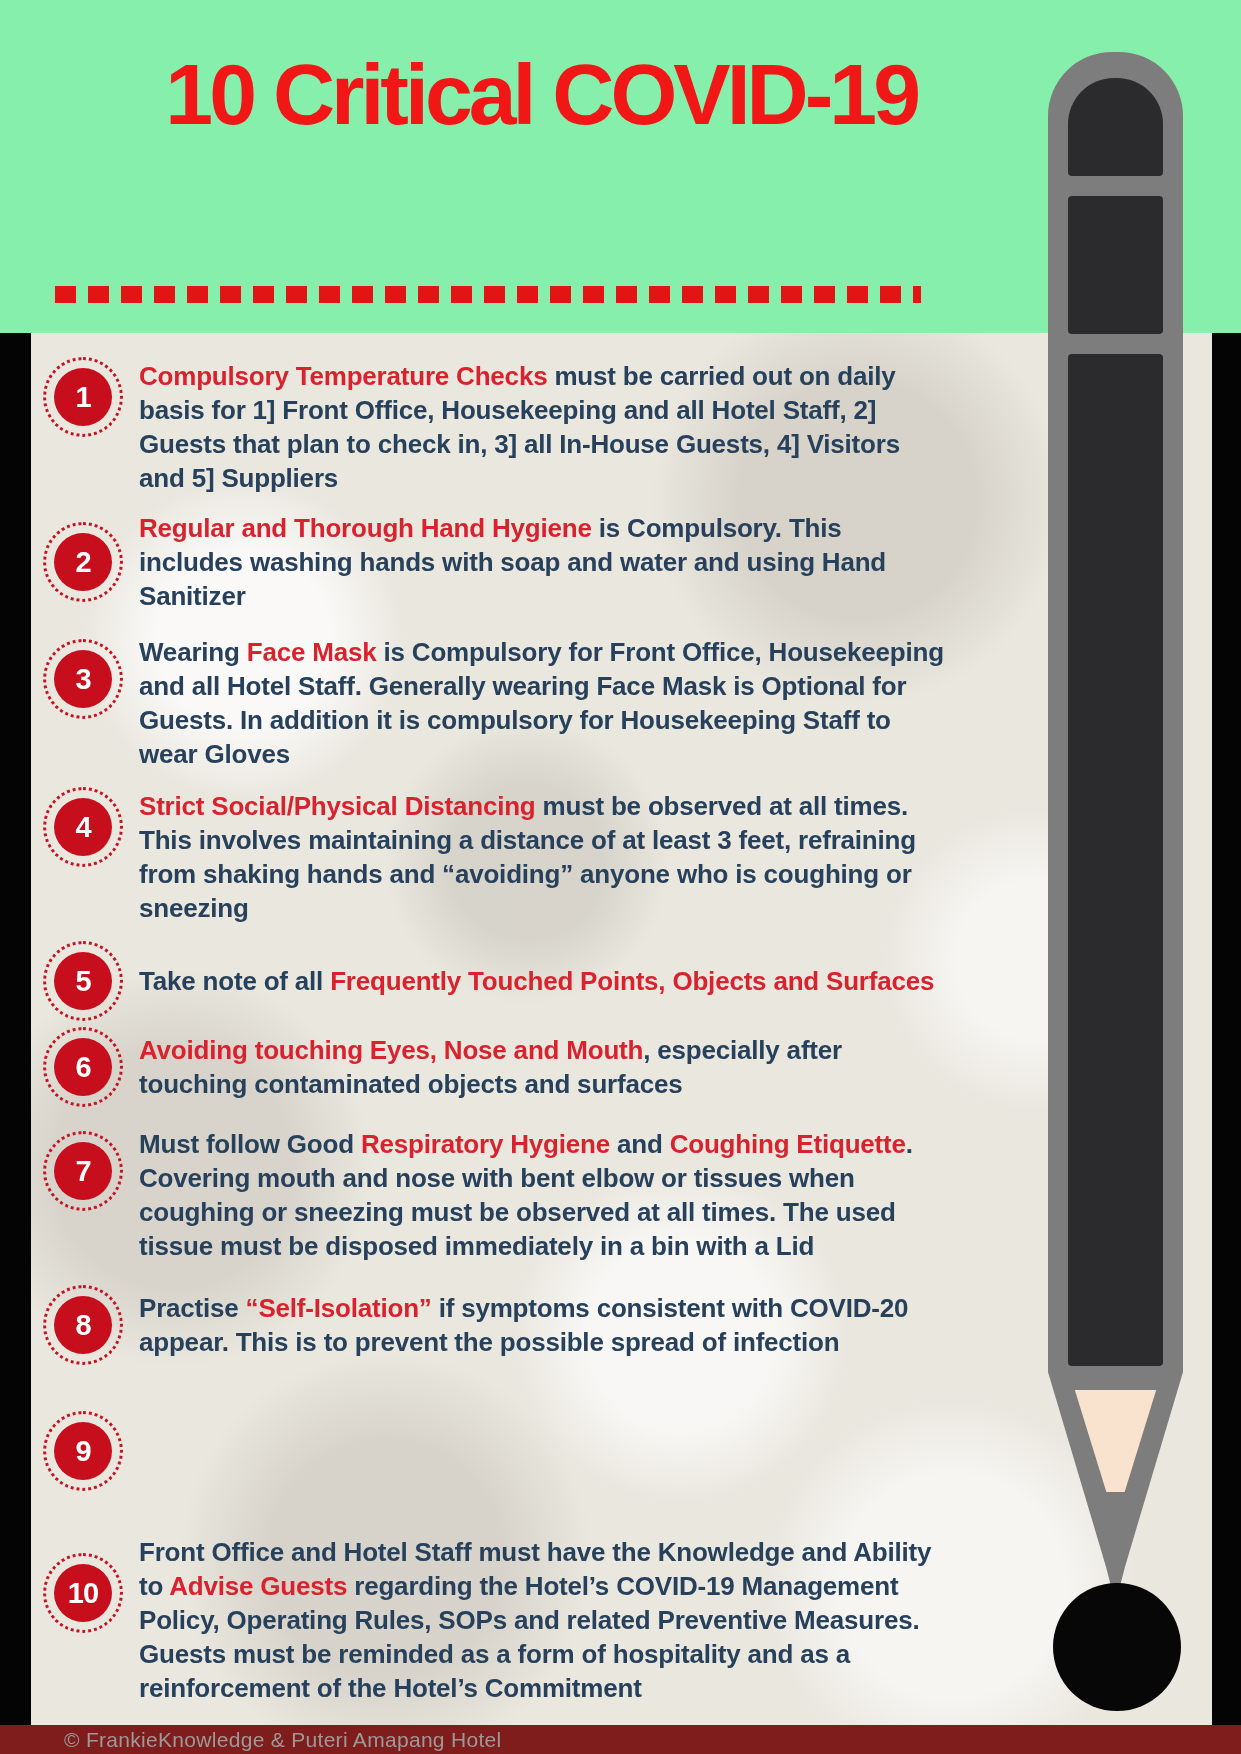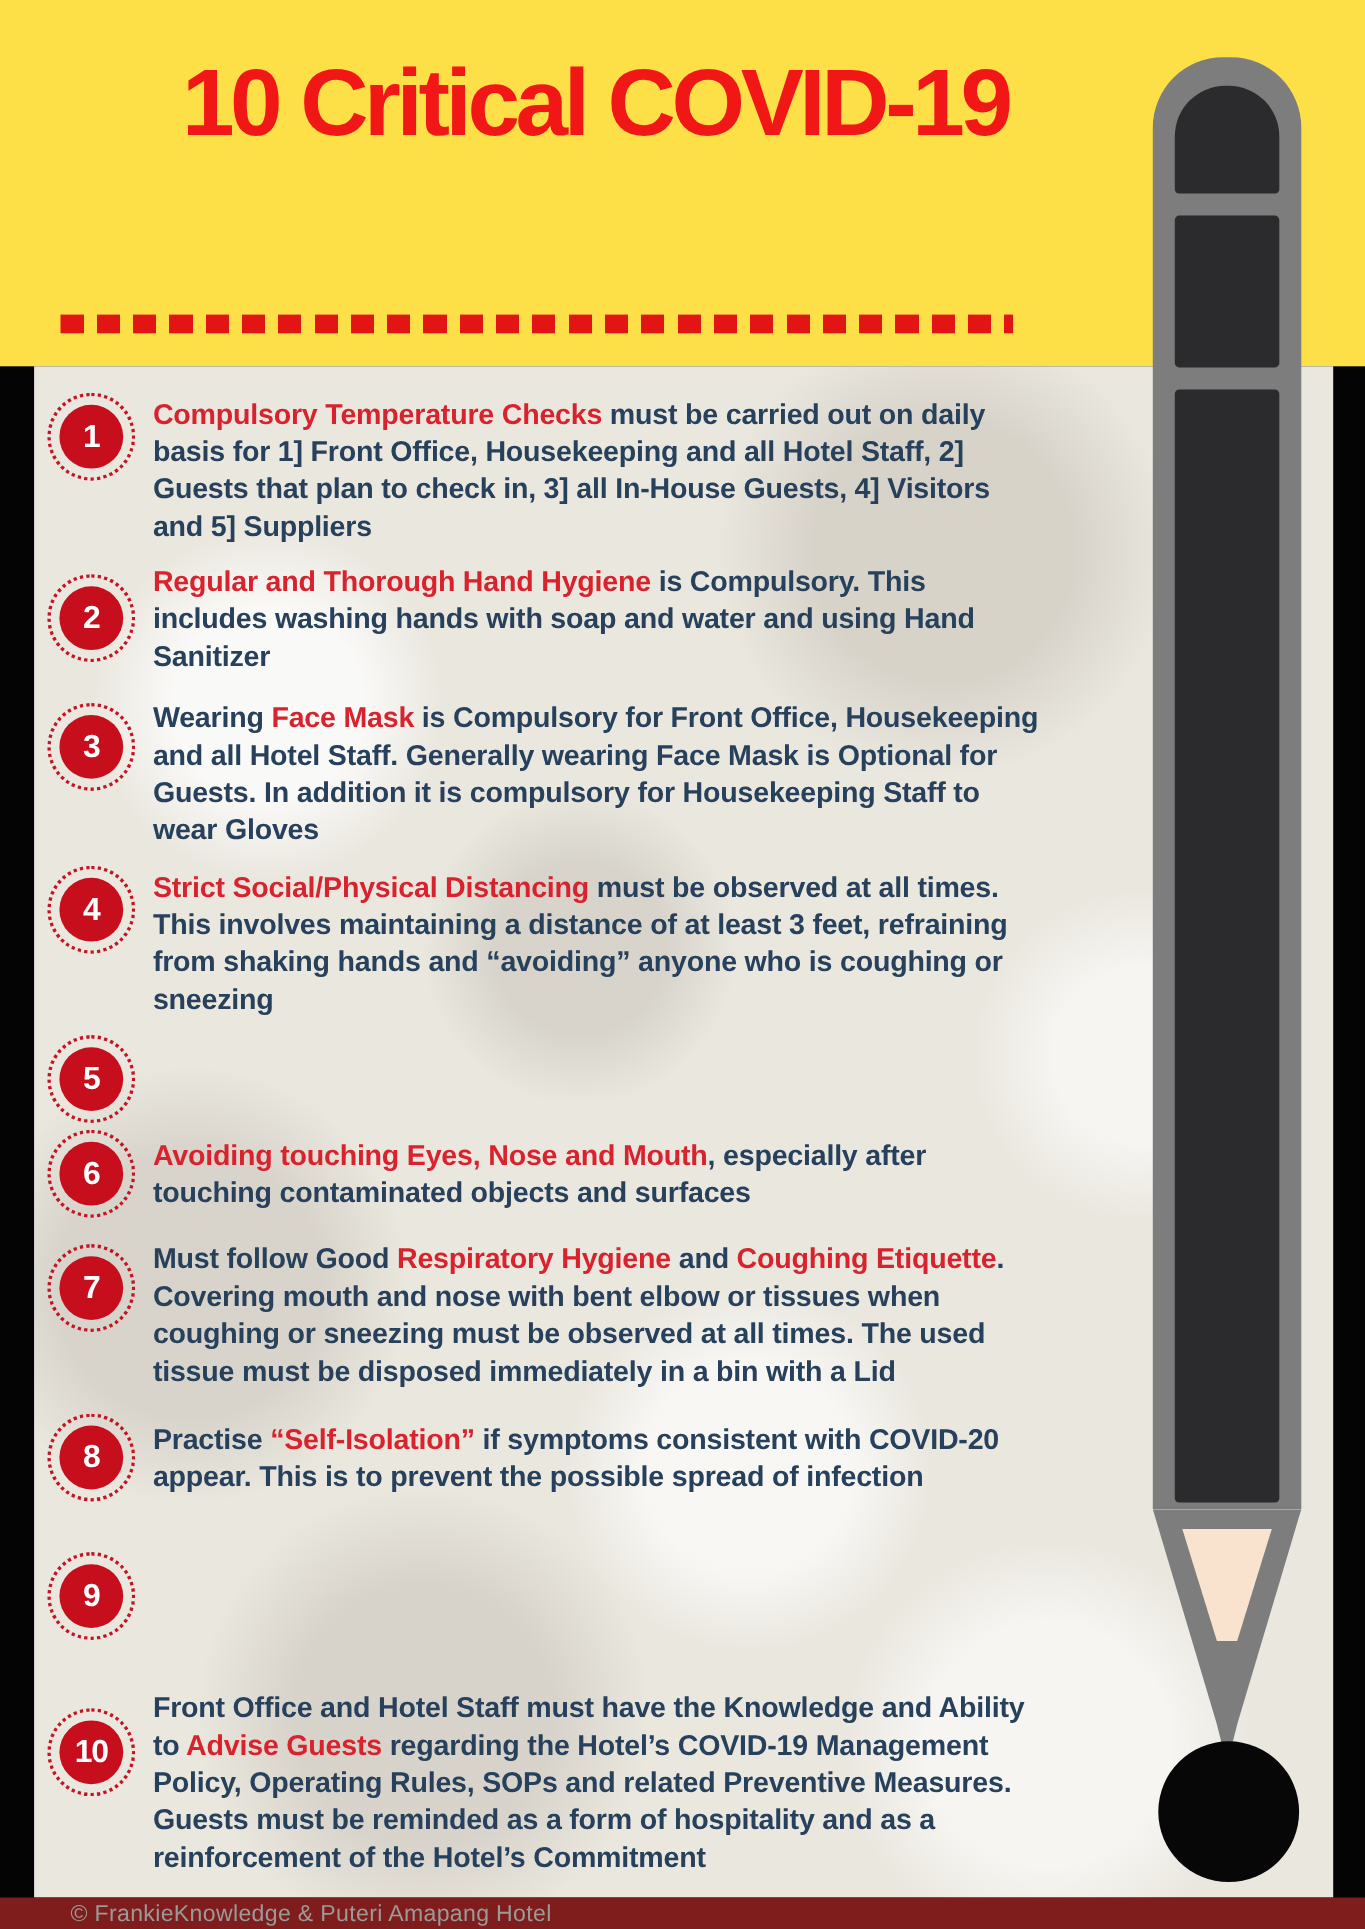--- a/index.html
+++ b/index.html
@@ -2,21 +2,21 @@
 <html><head>
 <meta charset="utf-8">
 <style>
   html,body{margin:0;padding:0;}
   body{
     width:1241px;height:1754px;position:relative;overflow:hidden;
     background:#040404;
     font-family:"Liberation Sans", sans-serif;
   }
   
-  .header{position:absolute;left:0;top:0;width:1241px;height:333px;background:#fde047;}
+  .header{position:absolute;left:0;top:0;width:1241px;height:333px;background:#86efac;}
   .title{
     position:absolute;left:40px;top:48px;width:877px;text-align:right;
     color:#f21717;font-weight:bold;letter-spacing:-4px;
     font-size:86px;line-height:92px;white-space:nowrap;
   }
   .dash-line{
     position:absolute;left:55px;top:286px;width:866px;height:17px;
     background:repeating-linear-gradient(90deg,#e31414 0 21px,transparent 21px 33px);
   }
   
@@ -138,20 +138,21 @@
     <div class="badge">
       <div class="badge-inner">4</div>
     </div>
     <div class="rule-text"><span class="seg-red">Strict Social/Physical Distancing</span><span class="seg-dark"> must be observed at all times. This involves maintaining a distance of at least 3 feet, refraining from shaking hands and “avoiding” anyone who is coughing or sneezing</span></div>
   </div>
 
   <div class="rule-row a-center mb5">
     <div class="badge">
       <div class="badge-inner">5</div>
     </div>
+    <div class="rule-text"><span class="seg-dark">Take note of all </span><span class="seg-red">Frequently Touched Points, Objects and Surfaces</span></div>
   </div>
 
   <div class="rule-row a-center mb6">
     <div class="badge">
       <div class="badge-inner">6</div>
     </div>
     <div class="rule-text"><span class="seg-red">Avoiding  touching Eyes, Nose and Mouth</span><span class="seg-dark">, especially after touching contaminated objects and surfaces</span></div>
   </div>
 
   <div class="rule-row off-b mb7">

